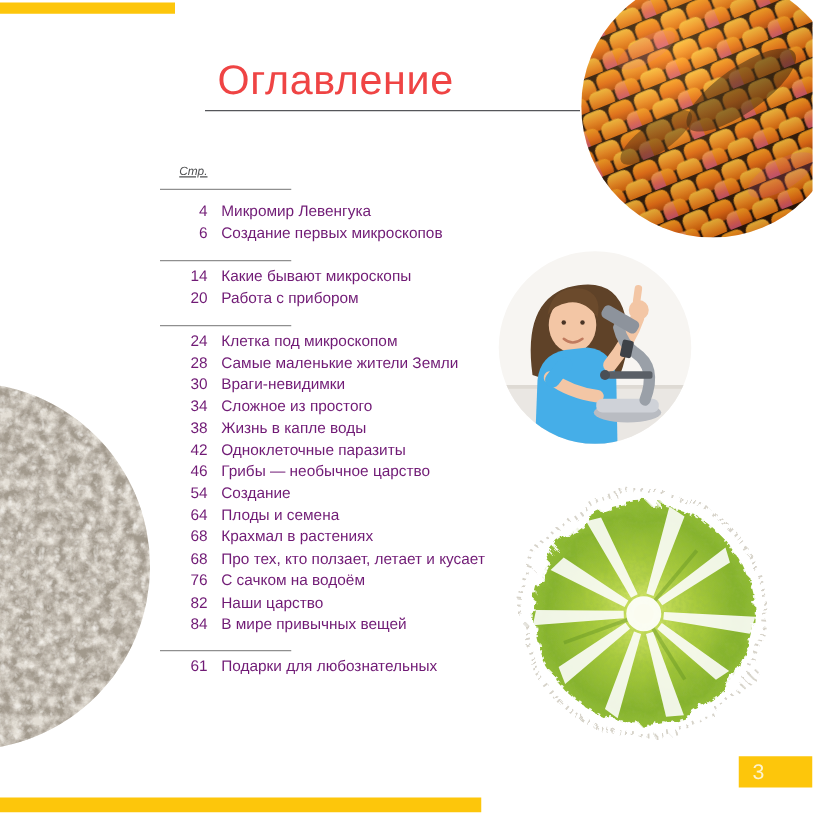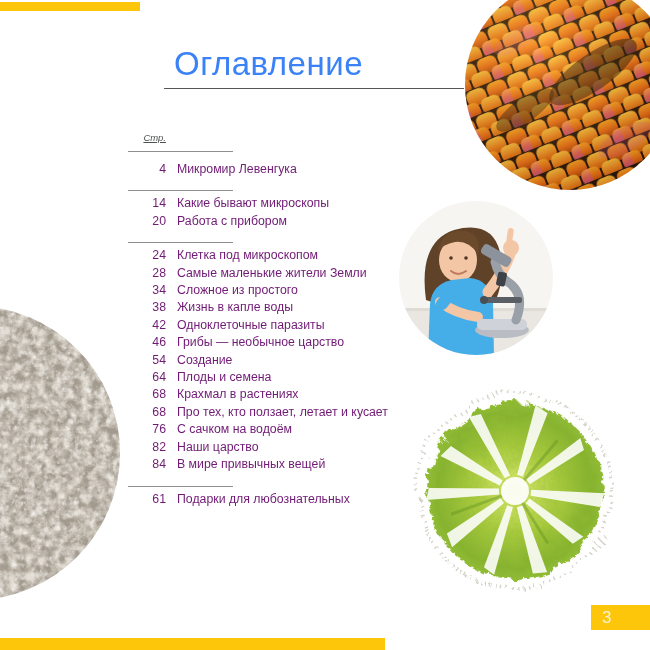--- a/index.html
+++ b/index.html
@@ -6,21 +6,21 @@
   body{
     width:650px;height:650px;position:relative;overflow:hidden;
     background:#ffffff;
     font-family:"Liberation Sans", sans-serif;
   }
   .top-bar{position:absolute;left:0;top:2px;width:140px;height:9px;background:#fdc60b;}
   .bottom-bar{position:absolute;left:0;top:638px;width:385px;height:12px;background:#fdc60b;}
 
   .page-title{
     position:absolute;left:174px;top:46px;margin:0;
-    font-size:33px;font-weight:300;line-height:1.1;letter-spacing:.5px;color:#3b82f6;
+    font-size:33px;font-weight:300;line-height:1.1;letter-spacing:.5px;color:#ef4444;
   }
   .title-underline{position:absolute;left:164px;top:88px;width:300px;height:1px;background:#55565a;}
 
   .col-header{
     position:absolute;left:128px;top:132px;width:38px;text-align:right;
     font-style:italic;font-size:9.5px;color:#4f5052;text-decoration:underline;
   }
   .header-divider{position:absolute;left:128px;top:151px;width:105px;height:1px;background:#8f8f8f;}
 
   .toc{position:absolute;left:128px;top:161px;width:268px;}
@@ -48,26 +48,28 @@
 <div class="top-bar"></div>
 
 <h1 class="page-title">Оглавление</h1>
 <div class="title-underline"></div>
 
 <div class="col-header">Стр.</div>
 <div class="header-divider"></div>
 
 <div class="toc">
     <div class="toc-row"><span class="toc-num">4</span><span class="toc-title">Микромир Левенгука</span></div>
+    <div class="toc-row"><span class="toc-num">6</span><span class="toc-title">Создание первых микроскопов</span></div>
     <div class="toc-divider"></div>
     <div class="toc-row"><span class="toc-num">14</span><span class="toc-title">Какие бывают микроскопы</span></div>
     <div class="toc-row"><span class="toc-num">20</span><span class="toc-title">Работа с прибором</span></div>
     <div class="toc-divider"></div>
     <div class="toc-row"><span class="toc-num">24</span><span class="toc-title">Клетка под микроскопом</span></div>
     <div class="toc-row"><span class="toc-num">28</span><span class="toc-title">Самые маленькие жители Земли</span></div>
+    <div class="toc-row"><span class="toc-num">30</span><span class="toc-title">Враги-невидимки</span></div>
     <div class="toc-row"><span class="toc-num">34</span><span class="toc-title">Сложное из простого</span></div>
     <div class="toc-row"><span class="toc-num">38</span><span class="toc-title">Жизнь в капле воды</span></div>
     <div class="toc-row"><span class="toc-num">42</span><span class="toc-title">Одноклеточные паразиты</span></div>
     <div class="toc-row"><span class="toc-num">46</span><span class="toc-title">Грибы — необычное царство</span></div>
     <div class="toc-row"><span class="toc-num">54</span><span class="toc-title">Создание</span></div>
     <div class="toc-row"><span class="toc-num">64</span><span class="toc-title">Плоды и семена</span></div>
     <div class="toc-row"><span class="toc-num">68</span><span class="toc-title">Крахмал в растениях</span></div>
     <div class="toc-row"><span class="toc-num">68</span><span class="toc-title">Про тех, кто ползает, летает и кусает</span></div>
     <div class="toc-row"><span class="toc-num">76</span><span class="toc-title">С сачком на водоём</span></div>
     <div class="toc-row"><span class="toc-num">82</span><span class="toc-title">Наши царство</span></div>

